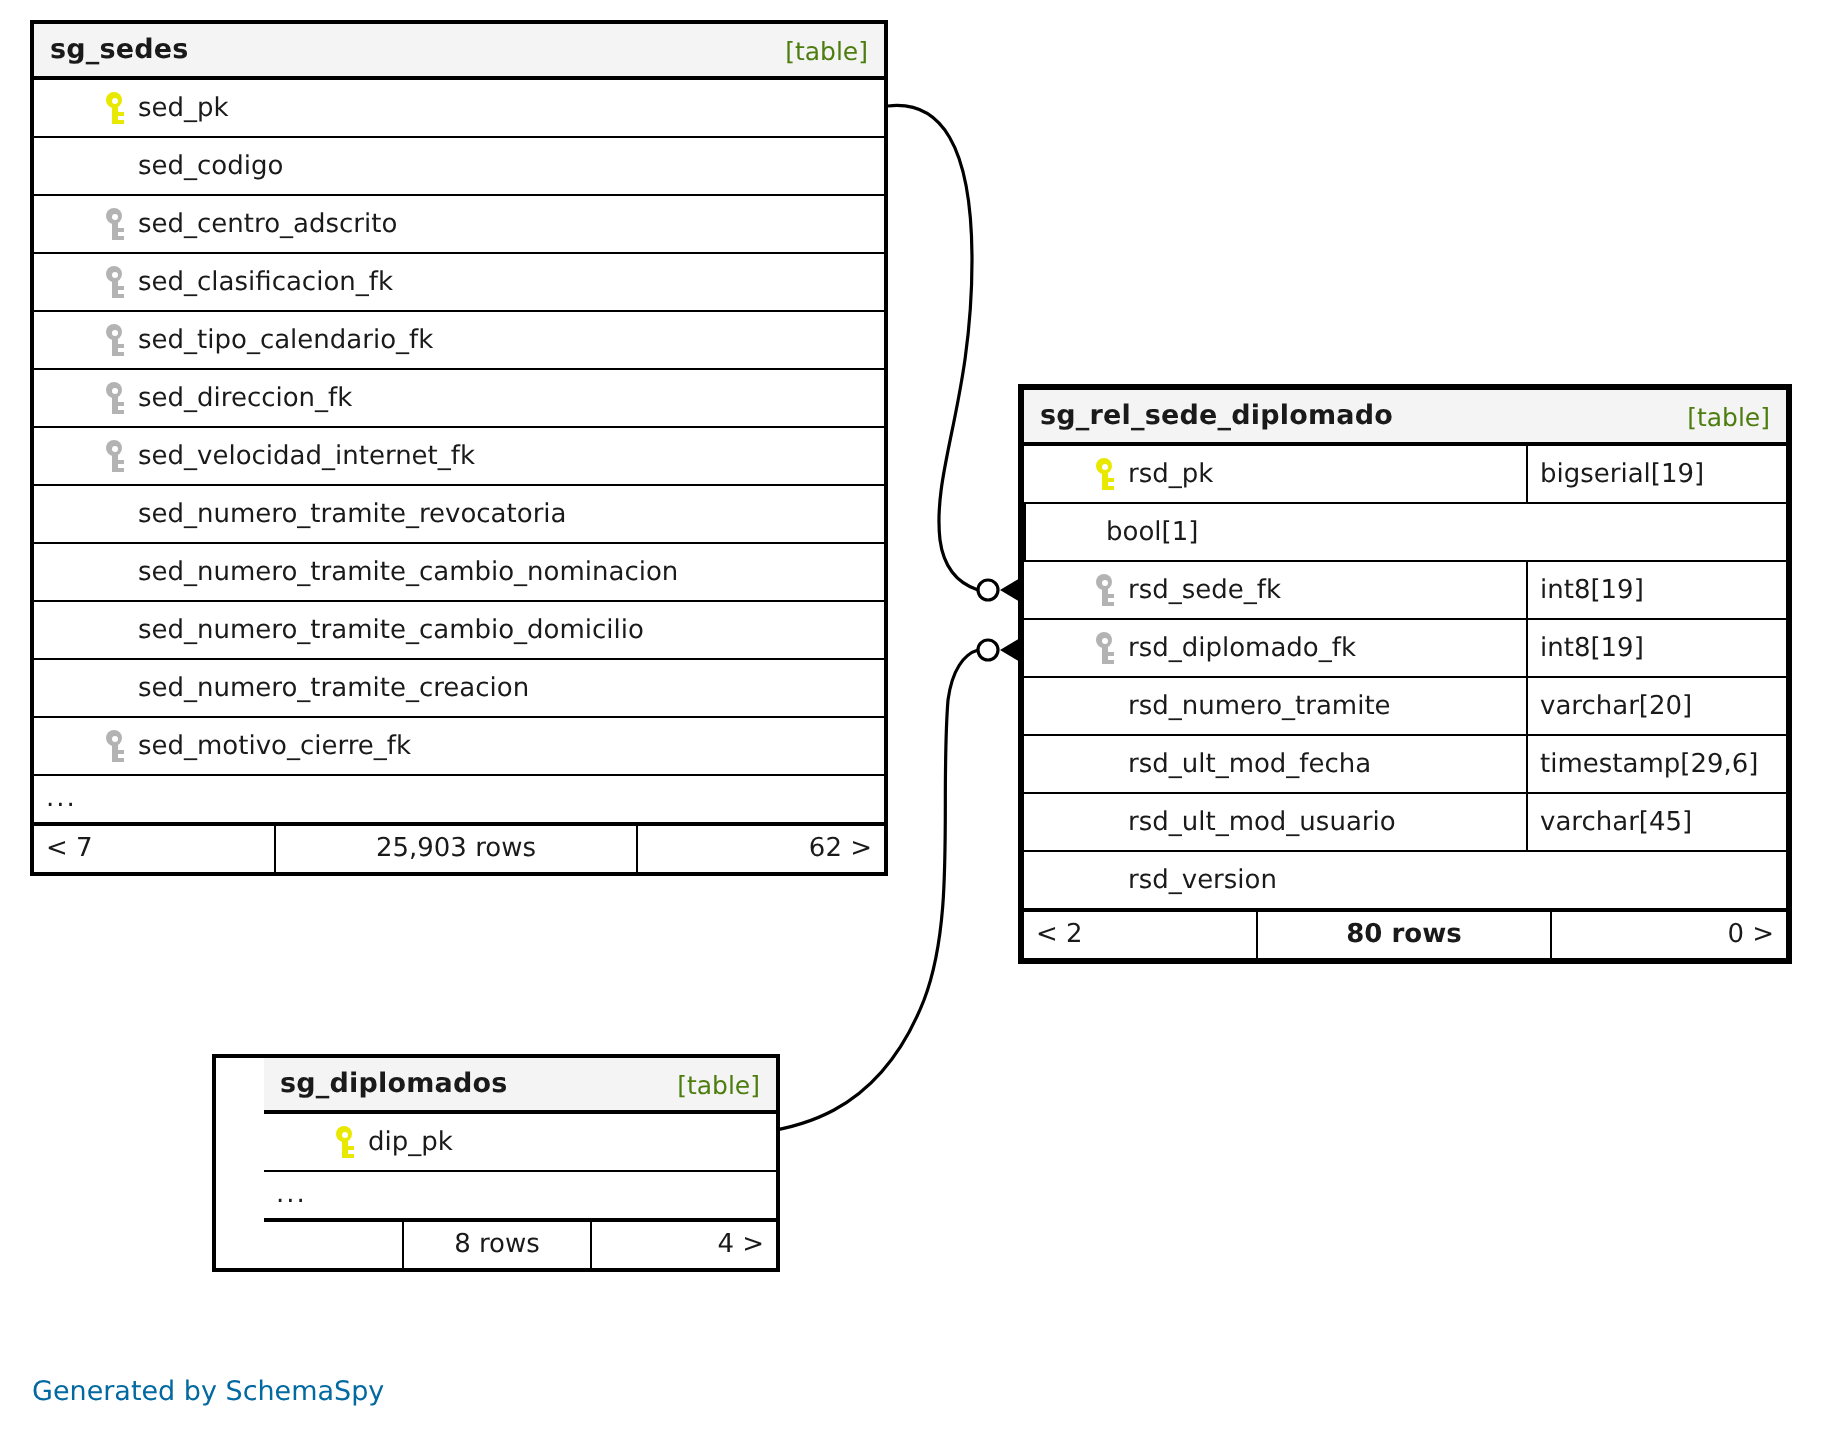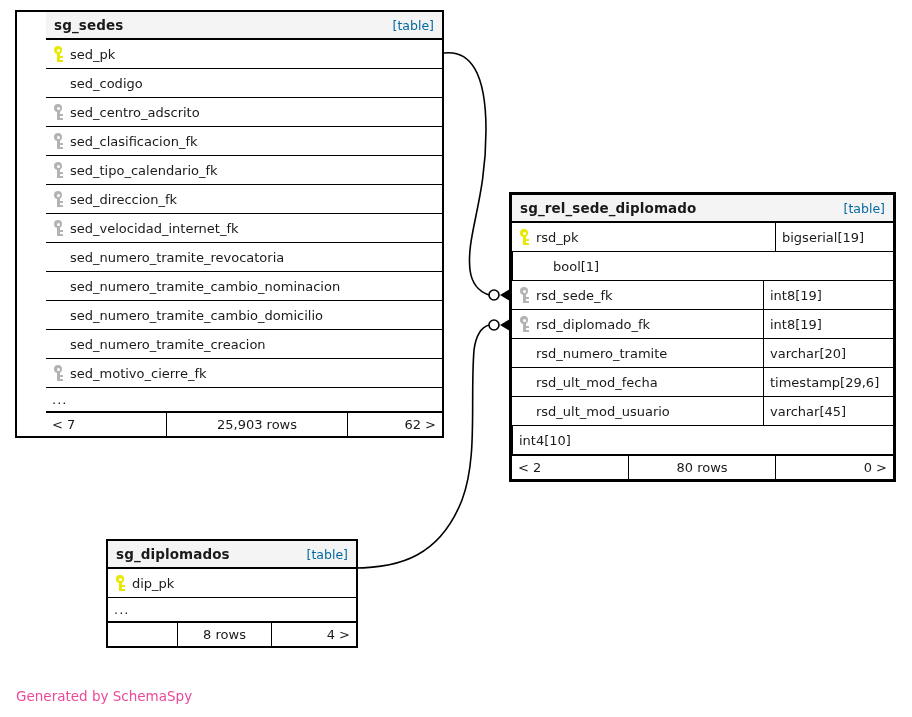--- a/index.html
+++ b/index.html
@@ -38,40 +38,41 @@
     height: 28px;
     box-sizing: border-box;
   }
   .entity-title {
     font-weight: bold;
     font-size: 13.5px;
     letter-spacing: 0.1px;
   }
   .entity-tag {
     font-size: 12.5px;
-    color: #0369a1;
+    color: #4d7c0f;
   }
 
   .row {
     display: flex;
     align-items: stretch;
     border-bottom: 1px solid #000000;
     height: 29px;
     box-sizing: border-box;
   }
   .row:last-child { border-bottom: none; }
 
   .col-name {
     display: flex;
     align-items: center;
     flex: 1 1 auto;
     padding-left: 6px;
     min-width: 0;
     overflow: hidden;
     white-space: nowrap;
+    margin-left: 28px;
   }
   .col-type {
     display: flex;
     align-items: center;
     padding-left: 6px;
     border-left: 1px solid #000000;
     box-sizing: border-box;
     white-space: nowrap;
   }
   .col-label { padding-left: 2px; }
@@ -154,40 +155,40 @@
     width: 912px; height: 717px;
     pointer-events: none;
   }
 
   
   .credit {
     position: absolute;
     left: 16px;
     top: 688px;
     font-size: 13.5px;
-    color: #ec4899;
+    color: #0369a1;
   }
 </style>
 </head>
 <body>
 
 <svg id="connectors" viewBox="0 0 912 717" width="912" height="717">
 
   <path d="M 444 53 C 470 50 486 72 486 130 C 486 200 466 235 470 270 C 472 285 480 292 489 295" fill="none" stroke="#000000" stroke-width="1.6"></path>
   <circle cx="494" cy="295" r="5" fill="#ffffff" stroke="#000000" stroke-width="1.6"></circle>
   <path d="M 500 295 L 510 289 L 510 301 Z" fill="#000000"></path>
   <path d="M 510 295 L 516 289 M 510 295 L 516 301 M 510 295 L 517 295" fill="none" stroke="#000000" stroke-width="1.2"></path>
 
   <path d="M 354 568 C 400 568 440 556 462 500 C 478 458 470 400 474 350 C 476 335 482 327 489 325" fill="none" stroke="#000000" stroke-width="1.6"></path>
   <circle cx="494" cy="325" r="5" fill="#ffffff" stroke="#000000" stroke-width="1.6"></circle>
   <path d="M 500 325 L 510 319 L 510 331 Z" fill="#000000"></path>
   <path d="M 510 325 L 516 319 M 510 325 L 516 331 M 510 325 L 517 325" fill="none" stroke="#000000" stroke-width="1.2"></path>
 </svg>
 
-<div class="entity" id="tbl-sg-sedes" style="left:15px; top:10px; width:429px;padding-left:29px;">
+<div class="entity" id="tbl-sg-sedes" style="left:15px; top:10px; width:429px;">
   <div class="entity-header">
     <span class="entity-title">sg_sedes</span>
     <span class="entity-tag">[table]</span>
   </div>
 
   <div class="row">
     <div class="col-name">
       <span class="keyicon pk">
           <i class="head"></i>
           <i class="shaft"></i>
@@ -312,21 +313,21 @@
   <div class="row">
     <div class="col-name">
       <span class="keyicon pk">
           <i class="head"></i>
           <i class="shaft"></i>
           <i class="tooth t1"></i>
           <i class="tooth t2"></i>
         </span>
       <span class="col-label">rsd_pk</span>
     </div>
-    <div class="col-type" style="width:118px;">bigserial[19]</div>
+    <div class="col-type" style="width:130px;">bigserial[19]</div>
   </div>
   <div class="row">
     <div class="col-type" style="width:130px;padding-left:40px;">bool[1]</div>
   </div>
   <div class="row">
     <div class="col-name">
       <span class="keyicon fk">
           <i class="head"></i>
           <i class="shaft"></i>
           <i class="tooth t1"></i>
@@ -363,31 +364,34 @@
     <div class="col-type" style="width:130px;">timestamp[29,6]</div>
   </div>
   <div class="row">
     <div class="col-name">
       <span class="keyicon none"></span>
       <span class="col-label">rsd_ult_mod_usuario</span>
     </div>
     <div class="col-type" style="width:130px;">varchar[45]</div>
   </div>
   <div class="row">
-    <div class="col-type" style="width:130px;">int4[10]</div>
+    <div class="col-name">
+      <span class="keyicon none"></span>
+      <span class="col-label">rsd_version</span>
+    </div>
   </div>
 
   <div class="footer">
     <div class="footer-cell fc-left" style="width:116px;">&lt; 2</div>
-    <div class="footer-cell fc-center" style="width:147px;">80 rows</div>
+    <div class="footer-cell fc-center" style="width:147px;font-weight:bold;">80 rows</div>
     <div class="footer-cell fc-right" style="flex:1 1 auto;">0 &gt;</div>
   </div>
 </div>
 
-<div class="entity" id="tbl-sg-diplomados" style="left:106px; top:539px; width:252px;">
+<div class="entity" id="tbl-sg-diplomados" style="left:106px; top:527px; width:284px;padding-left:24px;">
   <div class="entity-header">
     <span class="entity-title">sg_diplomados</span>
     <span class="entity-tag">[table]</span>
   </div>
 
   <div class="row">
     <div class="col-name">
       <span class="keyicon pk">
           <i class="head"></i>
           <i class="shaft"></i>

